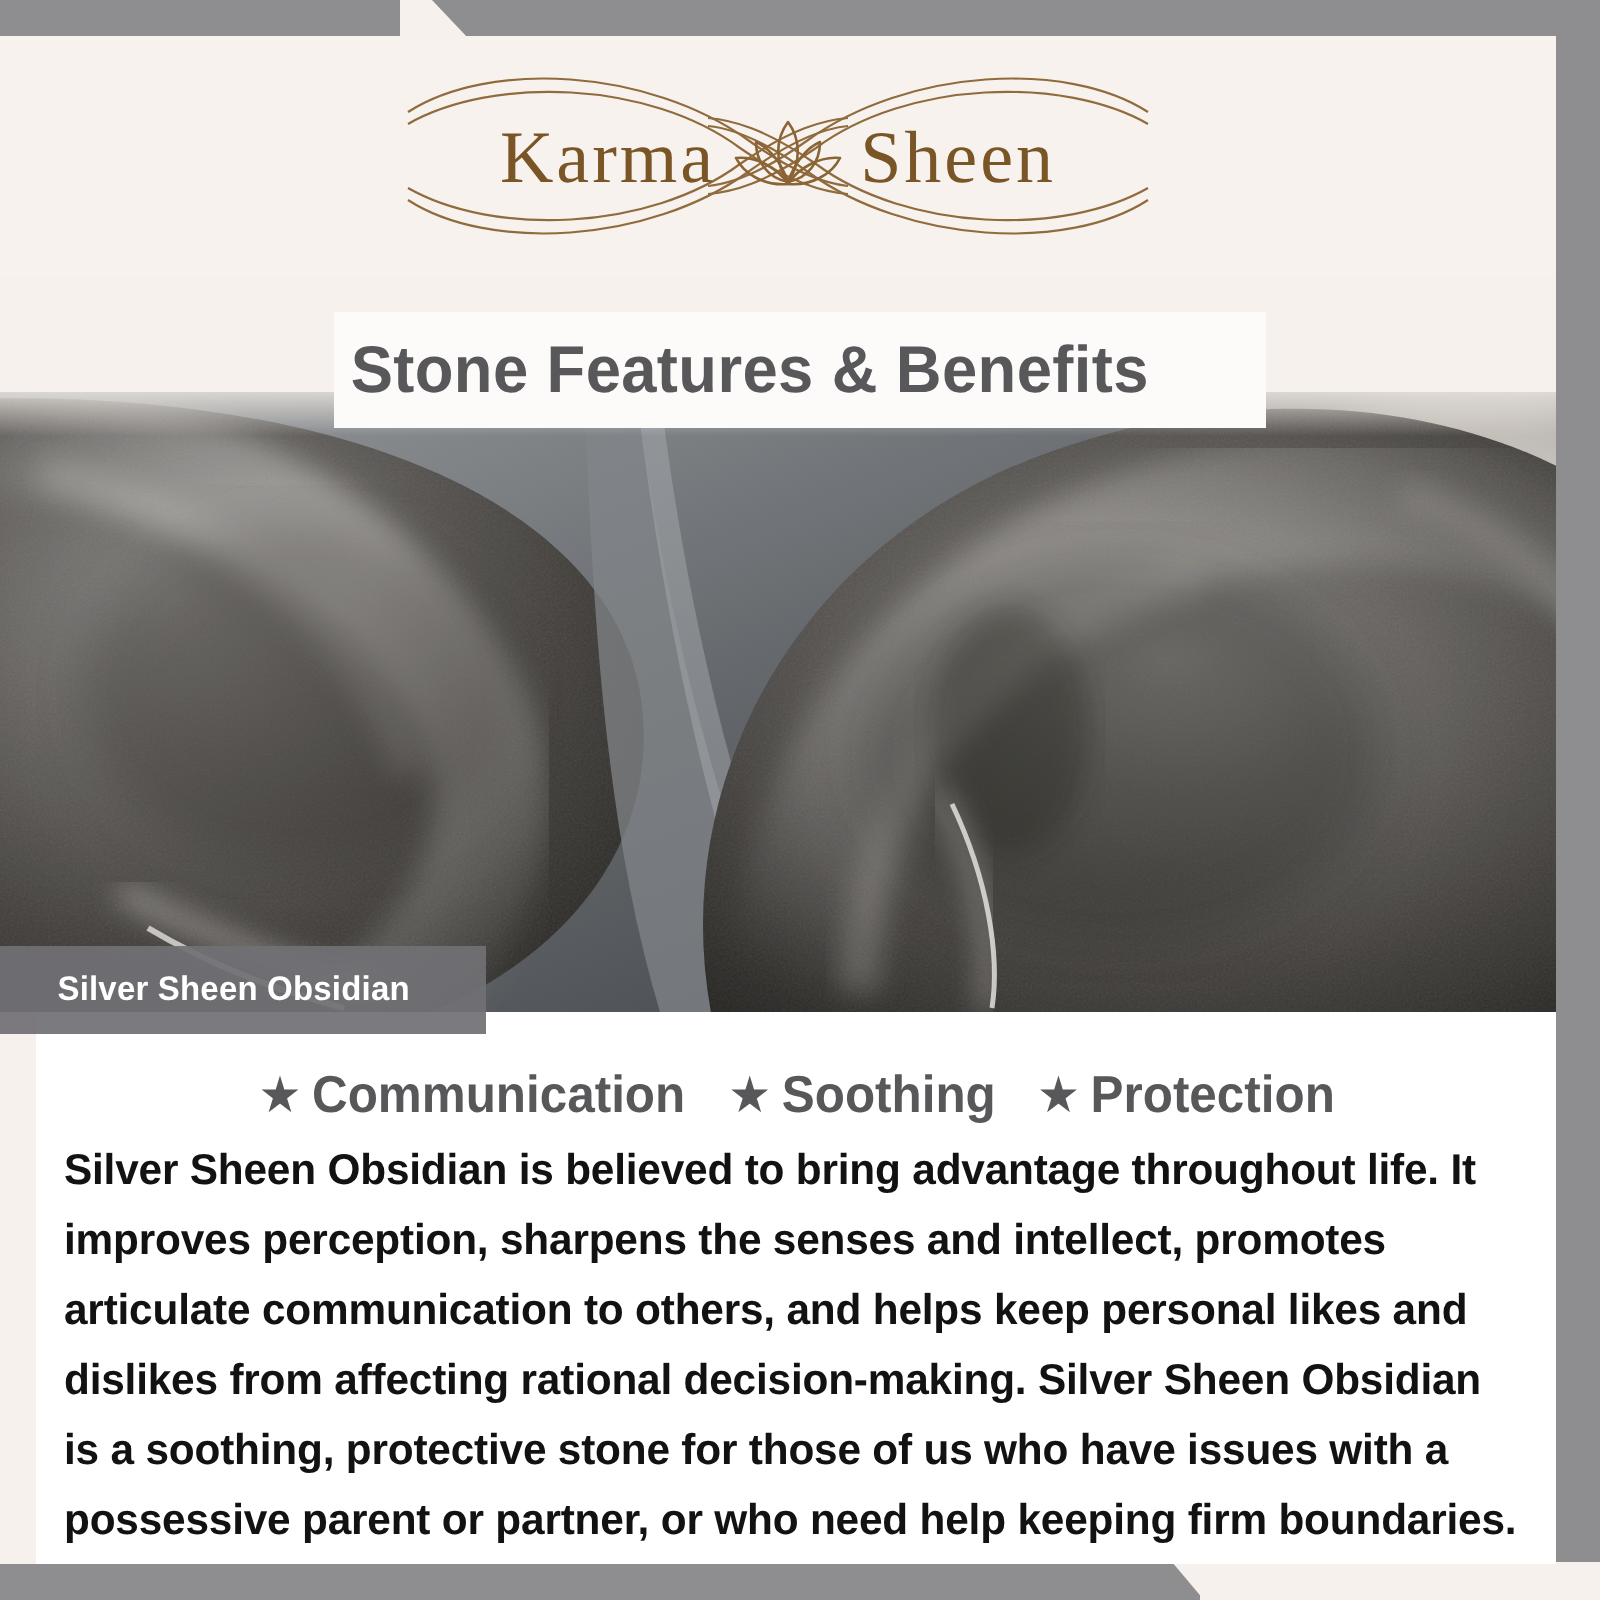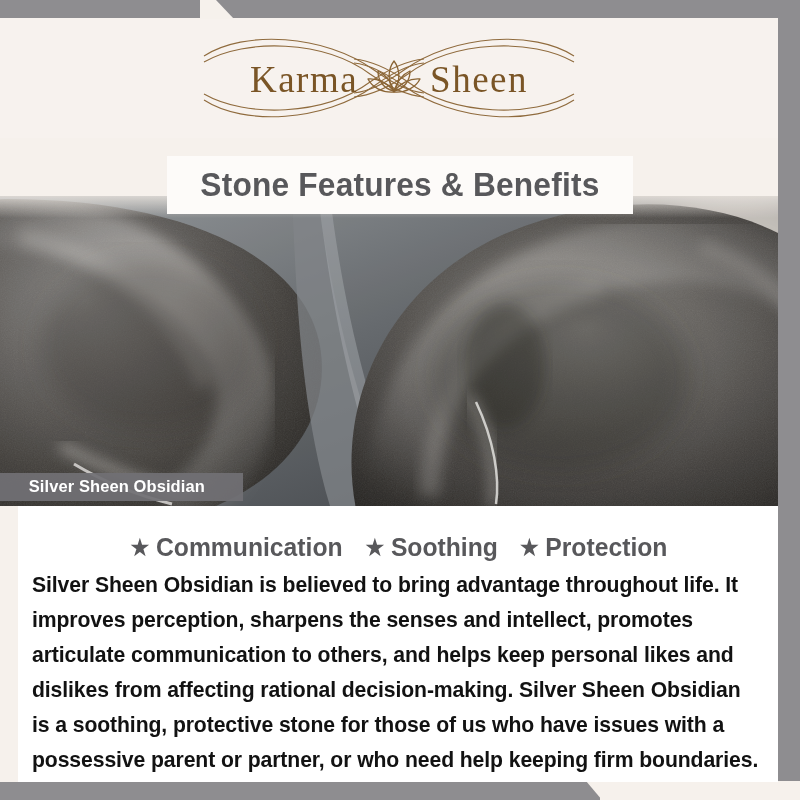--- a/index.html
+++ b/index.html
@@ -79,21 +79,21 @@
   }
   .logo-word{padding:0 4px;}
   .logo-lotus{width:64px;height:46px;display:inline-block;}
 
   
   .banner{
     position:absolute;
     left:167px; top:138px;
     width:466px; height:58px;
     background:#fdfbf9;
-    display:flex;align-items:center;justify-content:center;
+    display:flex;align-items:center;justify-content:flex-start;
     z-index:6;
     box-shadow:0 0 0 0 rgba(0,0,0,0);
   }
   .banner-title{
     font-family:"Liberation Sans Narrow","Liberation Sans",sans-serif;
     font-weight:bold;
     font-size:33px;
     color:#58585b;
     letter-spacing:0.2px;
     transform:scaleX(0.96);
@@ -107,21 +107,21 @@
     width:778px; height:310px;
     overflow:hidden;
     background:#3a3a3c;
   }
   .photo svg{display:block;width:778px;height:310px;}
 
   
   .stone-label{
     position:absolute;
     left:0px; top:455px;
-    height:28px;
+    height:44px;
     min-width:243px;
     background:rgba(113,112,116,0.93);
     display:flex;align-items:center;
     padding-left:26px;
     box-sizing:border-box;
     z-index:7;
   }
   .stone-label-text{
     font-family:"Liberation Sans Narrow","Liberation Sans",sans-serif;
     font-weight:bold;

